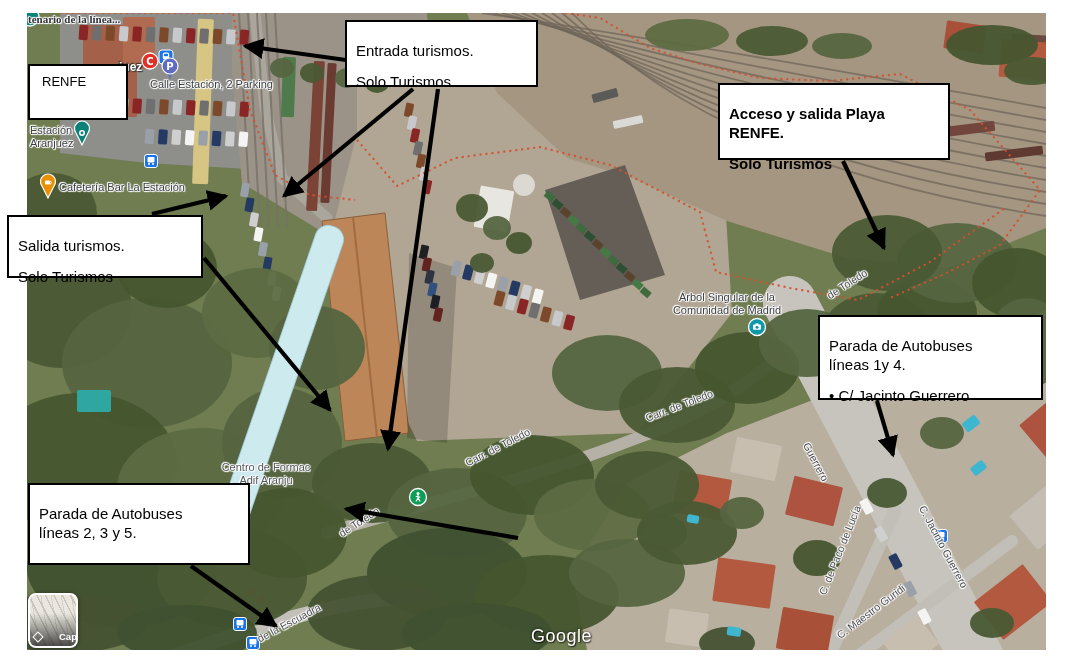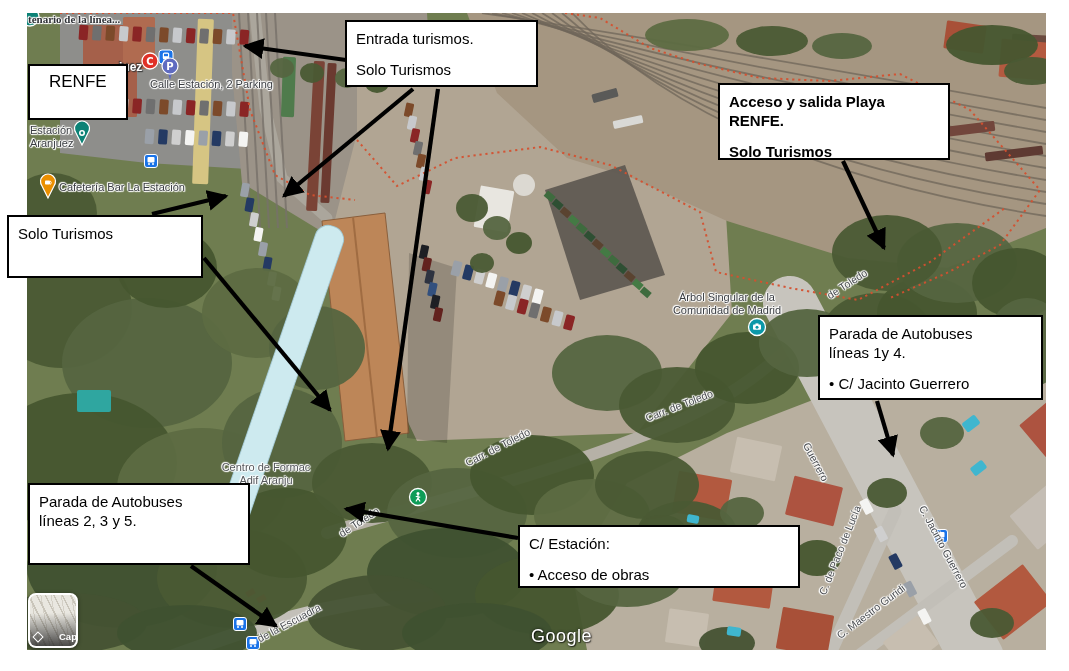--- a/index.html
+++ b/index.html
@@ -17,24 +17,24 @@
        text-shadow:-1px 0 1px #fff,1px 0 1px #fff,0 -1px 1px #fff,0 1px 1px #fff,1px 1px 1px #fff,-1px -1px 1px #fff;}
   .lbl.center{text-align:center;}
   .lbl.strong{font-weight:bold;color:#2e3136;}
   .lbl.city{color:#fdfdfd;font-weight:bold;font-size:12px;
        text-shadow:0 0 2px #444,1px 1px 1px #333,-1px -1px 1px #333;}
   .lbl.road{font-size:10.5px;color:#4a4d51;transform-origin:0 50%;}
   .lbl.dim{color:#55585c;}
   .pin{position:absolute;}
   
   .callout{position:absolute;background:#fff;border:2px solid #000;box-sizing:border-box;
-           padding:7px 9px;font-size:15px;line-height:19px;color:#000;}
+           padding:19px 9px;font-size:15px;line-height:19px;color:#000;}
   .callout p{margin:0 0 12px 0;white-space:pre-line;}
   .callout p:last-child{margin:0;}
-  .callout.renfe{font-size:17px;padding:6px 19px;}
+  .callout.renfe{font-size:13px;padding:6px 12px;}
   
   #arrows{position:absolute;left:0;top:0;pointer-events:none;}
   
   .capas{position:absolute;left:1px;top:580px;width:50px;height:55px;border-radius:8px;
          border:2px solid #fff;box-sizing:border-box;overflow:hidden;cursor:pointer;
          box-shadow:0 1px 4px rgba(0,0,0,.45);
          background:#e9e7e0;}
   .capas .pat{position:absolute;inset:0;
          background:repeating-linear-gradient(63deg,transparent 0 6px,#c9c5ba 6px 7.5px),
                     repeating-linear-gradient(80deg,transparent 0 9px,#d4d0c6 9px 10px);}
@@ -387,32 +387,29 @@
     <p>Solo Turismos</p>
   </div>
 
   <div class="callout" style="left:718px;top:83px;width:232px;height:77px;font-weight:bold;">
     <p>Acceso y salida Playa
 RENFE.</p>
     <p>Solo Turismos</p>
   </div>
 
   <div class="callout" style="left:7px;top:215px;width:196px;height:63px;">
+    <p>Salida turismos.</p>
     <p>Solo Turismos</p>
   </div>
 
   <div class="callout" style="left:818px;top:315px;width:225px;height:85px;">
     <p>Parada de Autobuses
 líneas 1y 4.</p>
     <p>• C/ Jacinto Guerrero</p>
   </div>
 
   <div class="callout" style="left:28px;top:483px;width:222px;height:82px;">
     <p>Parada de Autobuses
 líneas 2, 3 y 5.</p>
   </div>
 
-  <div class="callout" style="left:518px;top:525px;width:282px;height:63px;">
-    <p>C/ Estación:</p>
-    <p>• Acceso de obras</p>
-  </div>
 
 </div>
 
 </body></html>

